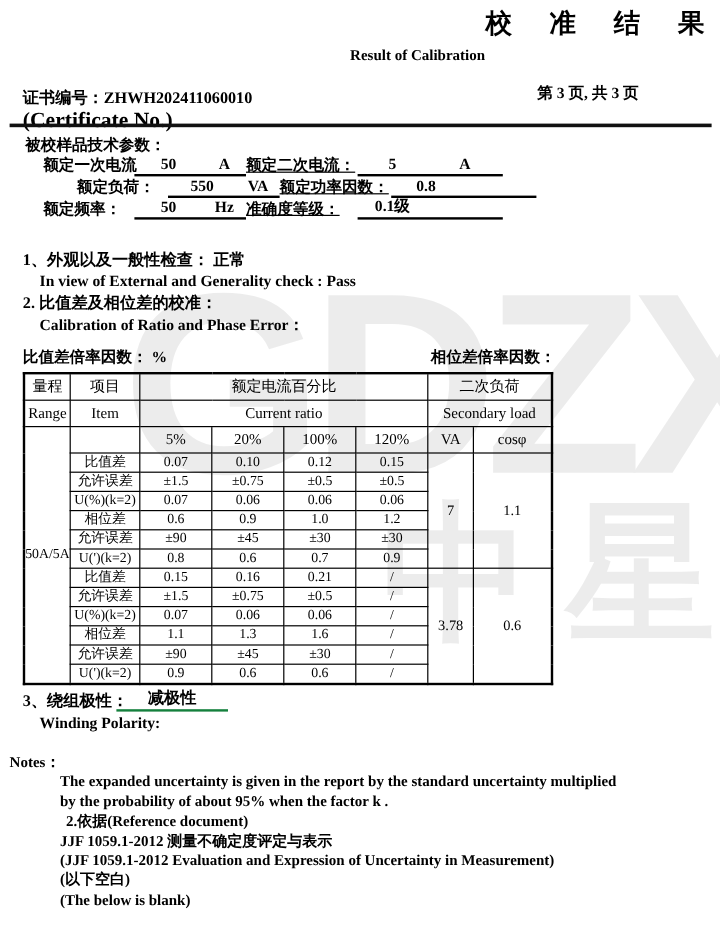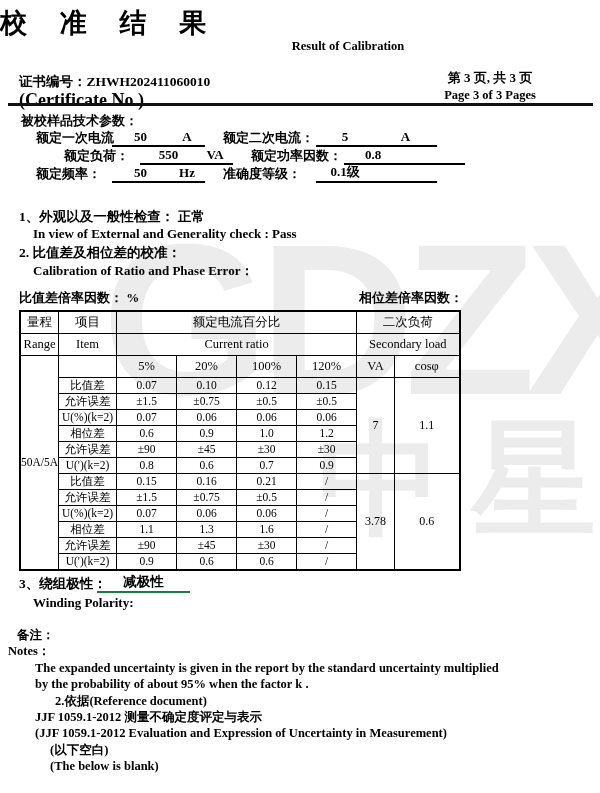--- a/index.html
+++ b/index.html
@@ -9,36 +9,36 @@
   }
   .abs{position:absolute;}
   
   .watermark{position:absolute;left:0;top:0;width:600px;height:793px;overflow:hidden;}
   .wm-letters{position:absolute;left:102px;top:212px;font-size:215px;line-height:1;
     font-weight:bold;font-family:"Liberation Sans","DejaVu Sans",sans-serif;
     color:#000;opacity:0.07;letter-spacing:-10px;white-space:nowrap;}
   .wm-chars{position:absolute;left:318px;top:418px;font-size:125px;line-height:1;
     font-weight:bold;color:#000;opacity:0.07;letter-spacing:28px;white-space:nowrap;}
   
-  .title{left:0;top:5px;width:600px;text-align:left;font-size:27px;font-weight:bold;letter-spacing:13px;}
+  .title{left:0;top:5px;width:600px;text-align:right;font-size:22px;font-weight:bold;letter-spacing:13px;}
   .subtitle{left:0;top:39px;width:600px;text-align:center;font-size:12.5px;font-weight:bold;padding-left:48px;}
   .cert-cn{left:19px;top:73px;font-size:13.5px;font-weight:bold;}
   .cert-en{left:19px;top:90px;font-size:18px;font-weight:bold;}
   .pageinfo{left:420px;top:69px;width:140px;text-align:center;font-weight:bold;}
   .pageinfo .pi-cn{font-size:13px;}
   .pageinfo .pi-en{font-size:12.5px;margin-top:1px;}
   .rule{left:8px;top:103px;width:585px;height:3px;background:#111;}
   
   .params-heading{left:21px;top:112px;font-size:13px;font-weight:bold;}
   .param-row{left:0;width:600px;height:18px;display:flex;align-items:flex-end;font-size:13px;font-weight:bold;}
   .pr1{top:129px;} .pr2{top:147px;padding-left:28px;} .pr3{top:165px;}
   .pl1{margin-left:36px;width:76px;white-space:nowrap;}
   .pline1{width:93px;border-bottom:2px solid #000;display:flex;align-items:flex-end;height:18px;}
   .pv{flex:1;text-align:center;} .pu{width:36px;text-align:center;}
-  .pl2{margin-left:18px;width:93px;white-space:nowrap;}
+  .pl2{width:93px;white-space:nowrap;text-decoration:underline;}
   .pline2{width:121px;border-bottom:2px solid #000;display:flex;align-items:flex-end;height:18px;}
   .pv2{width:58px;text-align:center;} .pu2{flex:1;text-align:center;}
   
   .s1cn{left:19px;top:208px;font-size:13.5px;font-weight:bold;}
   .s1en{left:33px;top:226px;font-size:13px;font-weight:bold;}
   .s2cn{left:19px;top:244px;font-size:13.5px;font-weight:bold;}
   .s2en{left:33px;top:262px;font-size:13px;font-weight:bold;}
   .cap-left{left:19px;top:289px;font-size:13px;font-weight:bold;}
   .cap-right{left:359px;top:289px;font-size:13px;font-weight:bold;}
   
@@ -50,42 +50,41 @@
   .merge-cell{font-size:12px !important;}
   
   .s3row{left:19px;top:575px;display:flex;align-items:flex-end;font-size:13.5px;font-weight:bold;height:18px;}
   .s3label{width:78px;white-space:nowrap;}
   .polarity-line{width:93px;border-bottom:2px solid #15803d;text-align:center;height:18px;}
   .s3en{left:33px;top:595px;font-size:13px;font-weight:bold;}
   
   .notes{left:0;top:627px;width:600px;font-size:12.5px;font-weight:bold;}
   .notes div{line-height:16.4px;white-space:nowrap;}
   .nl-a{padding-left:17px;} .nl-b{padding-left:8px;}
-  .nl-num{padding-left:55px;} .nl-txt{padding-left:35px;font-family:Liberation Serif, serif;}
+  .nl-num{padding-left:55px;} .nl-txt{padding-left:50px;font-family:Liberation Serif, serif;}
   .nl-center{text-align:left;padding-left:50px;}
 </style>
 </head>
 <body>
 
 <div class="page">
 
   <div class="watermark">
     <div class="wm-letters">GDZX</div>
     <div class="wm-chars">中星</div>
   </div>
 
   <div class="abs title">校 准 结 果</div>
   <div class="abs subtitle">Result of Calibration</div>
 
   <div class="abs cert-cn"><span>证书编号：</span><span>ZHWH202411060010</span></div>
   <div class="abs cert-en">(Certificate No.)</div>
 
   <div class="abs pageinfo">
     <div class="pi-cn">第 3 页, 共 3 页</div>
-    <div class="pi-en">Page  3  of  3 Pages</div>
   </div>
 
   <div class="abs rule"></div>
 
   <div class="abs params-heading">被校样品技术参数：</div>
 
   <div class="abs param-row pr1">
     <span class="pl1">额定一次电流</span>
     <span class="pline1">
         <span class="pv">50</span>
@@ -256,21 +255,20 @@
       </tbody>
   </table>
 
   <div class="abs s3row">
     <span class="s3label">3、绕组极性：</span>
     <span class="polarity-line">减极性</span>
   </div>
   <div class="abs s3en">Winding Polarity:</div>
 
   <div class="abs notes">
-    <div class="nl-a">备注：</div>
     <div class="nl-b">Notes：</div>
     <div class="nl-txt">The expanded uncertainty is given in the report by the standard uncertainty multiplied</div>
     <div class="nl-txt">by the probability of about 95% when the factor k .</div>
     <div class="nl-num">2.依据(Reference document)</div>
     <div class="nl-txt">JJF 1059.1-2012 测量不确定度评定与表示</div>
     <div class="nl-txt">(JJF 1059.1-2012 Evaluation and Expression of Uncertainty in Measurement)</div>
     <div class="nl-center">(以下空白)</div>
     <div class="nl-center">(The below is blank)</div>
   </div>
 

